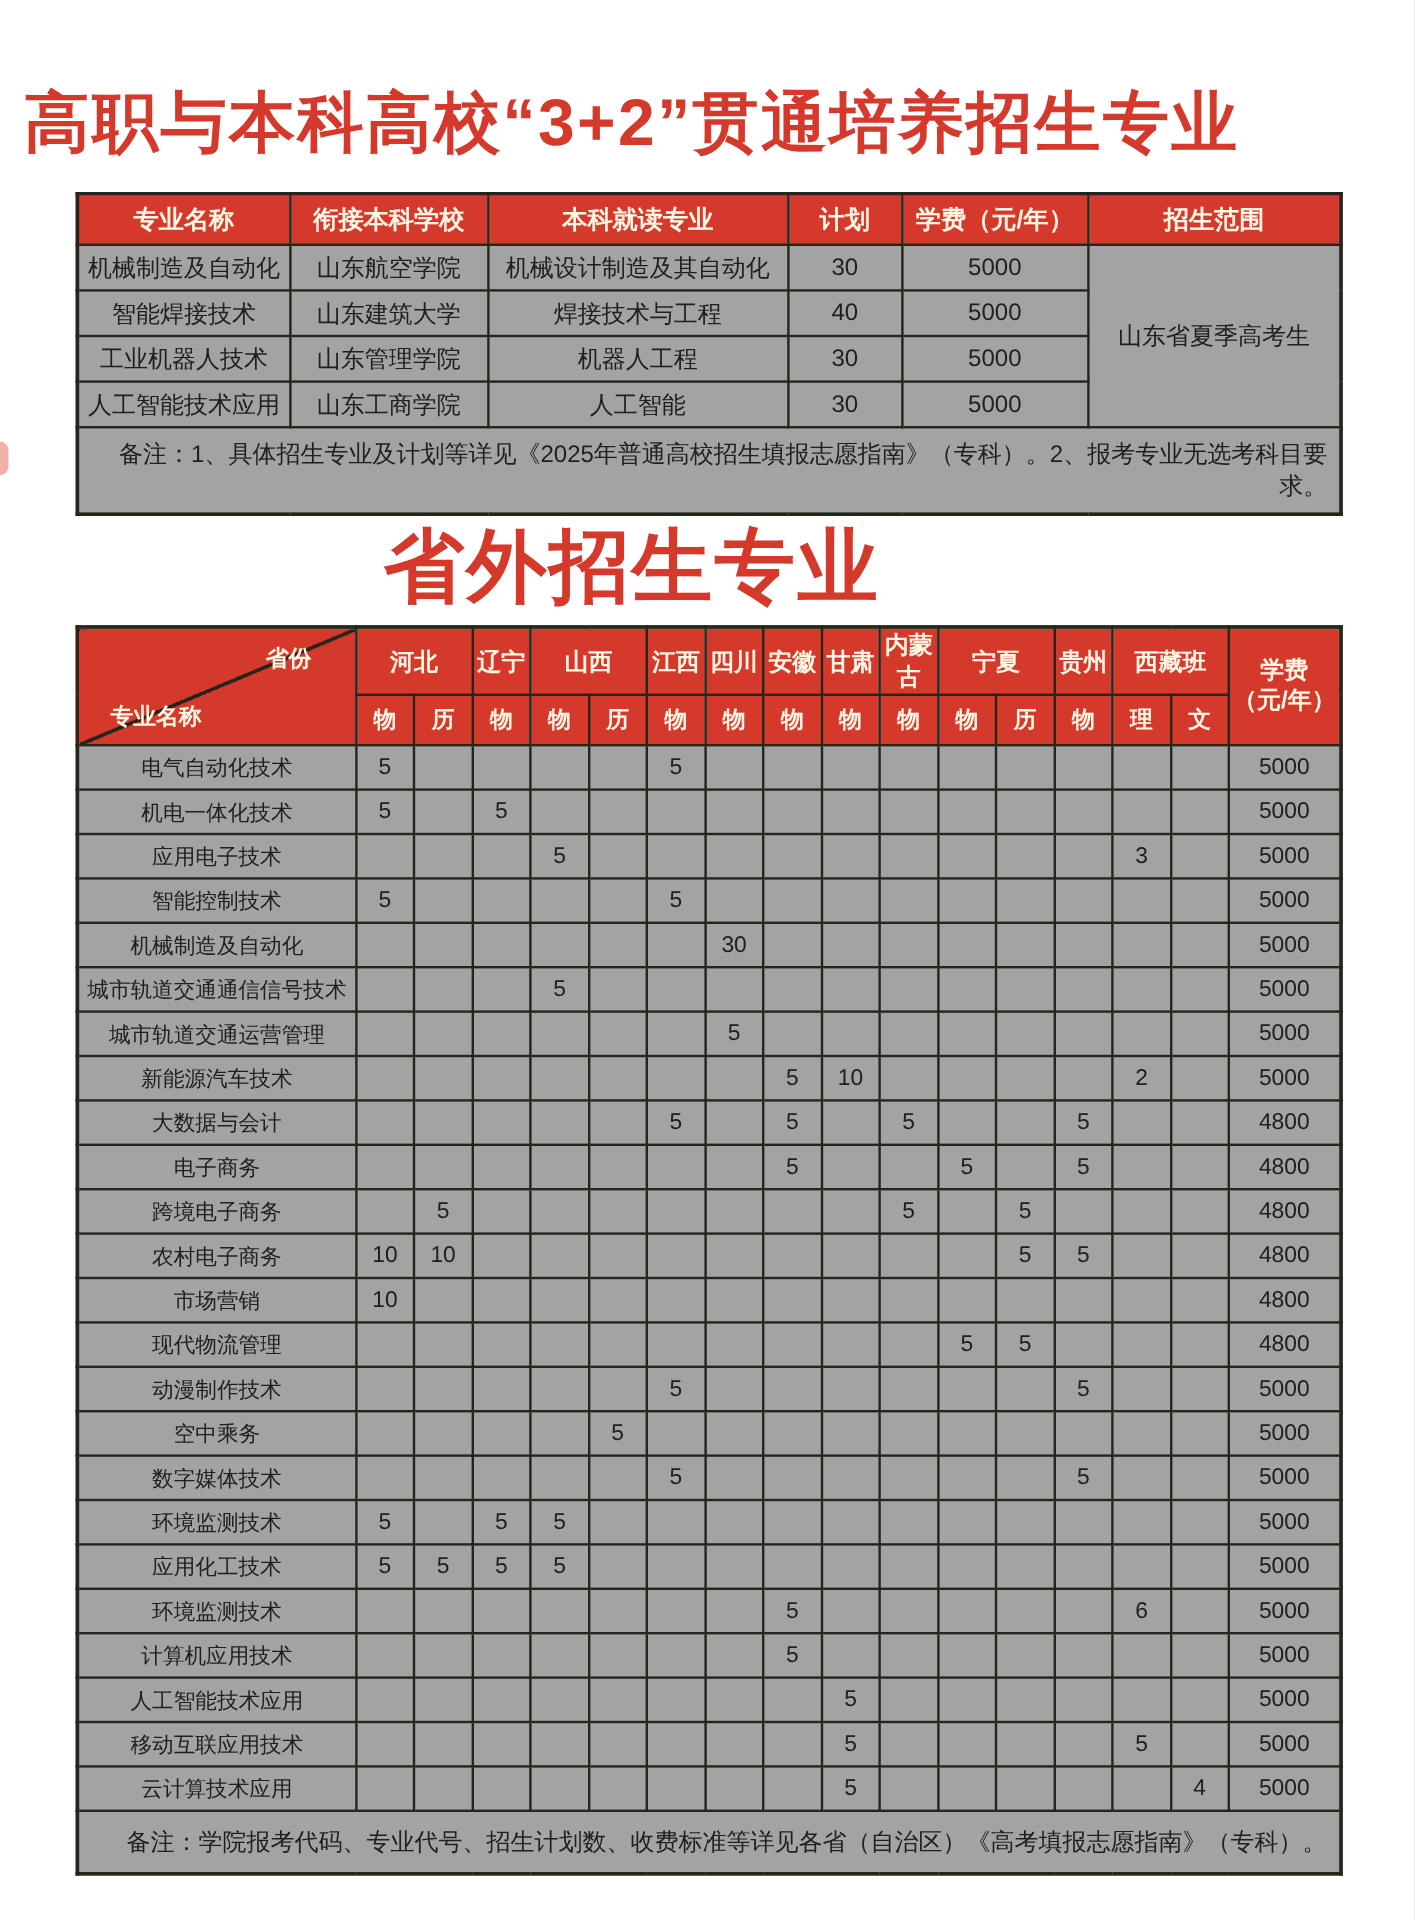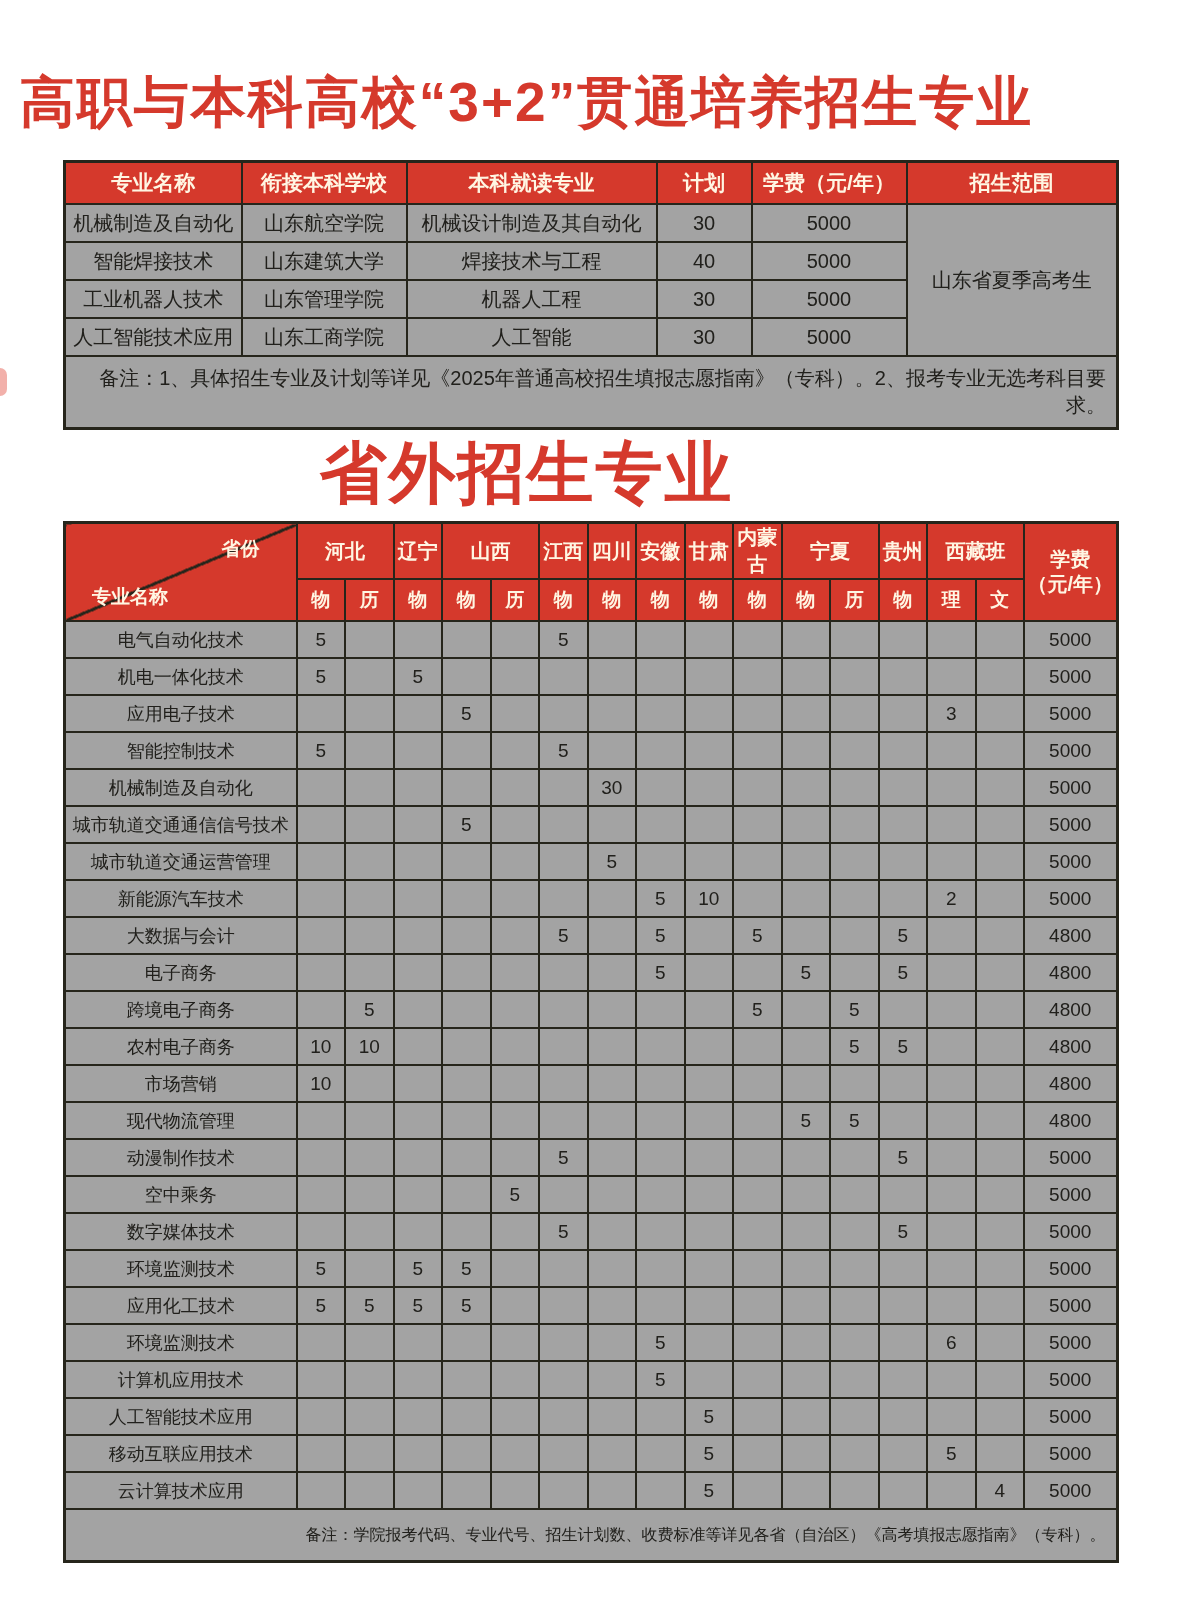--- a/index.html
+++ b/index.html
@@ -49,21 +49,21 @@
     background-image:linear-gradient(to bottom right,
       rgba(0,0,0,0) calc(50% - 1.5px), #26251b calc(50% - 1.5px),
       #26251b calc(50% + 1.5px), rgba(0,0,0,0) calc(50% + 1.5px));
     padding-left:37px;
   }
   #table2 th.corner .corner-top{position:absolute;top:12px;right:36px;font-size:19px;}
   #table2 th.corner .corner-bottom{position:absolute;bottom:10px;left:26px;font-size:19px;}
   #table2 th.tuition-head{font-size:19px;line-height:1.25;}
   #table2 tbody td{height:35px;font-size:19px;}
   #table2 tbody td.major{font-size:18px;}
-  #table2 td.note{font-size:16px;height:30px;padding-top:10px;padding-bottom:10px;}
+  #table2 td.note{font-size:20px;height:30px;padding-top:10px;padding-bottom:10px;}
 </style>
 </head>
 <body>
 
 <div class="page">
 
   <div class="edge-mark"></div>
 
   <h1 id="title1" class="big-title">高职与本科高校“3+2”贯通培养招生专业</h1>
 

